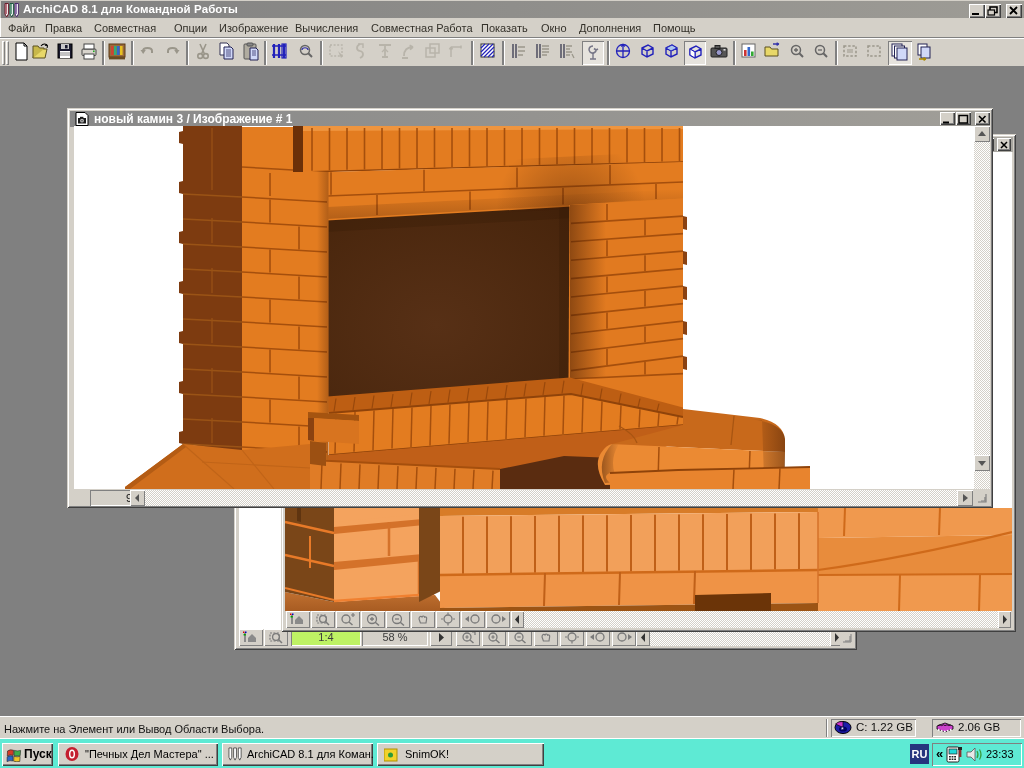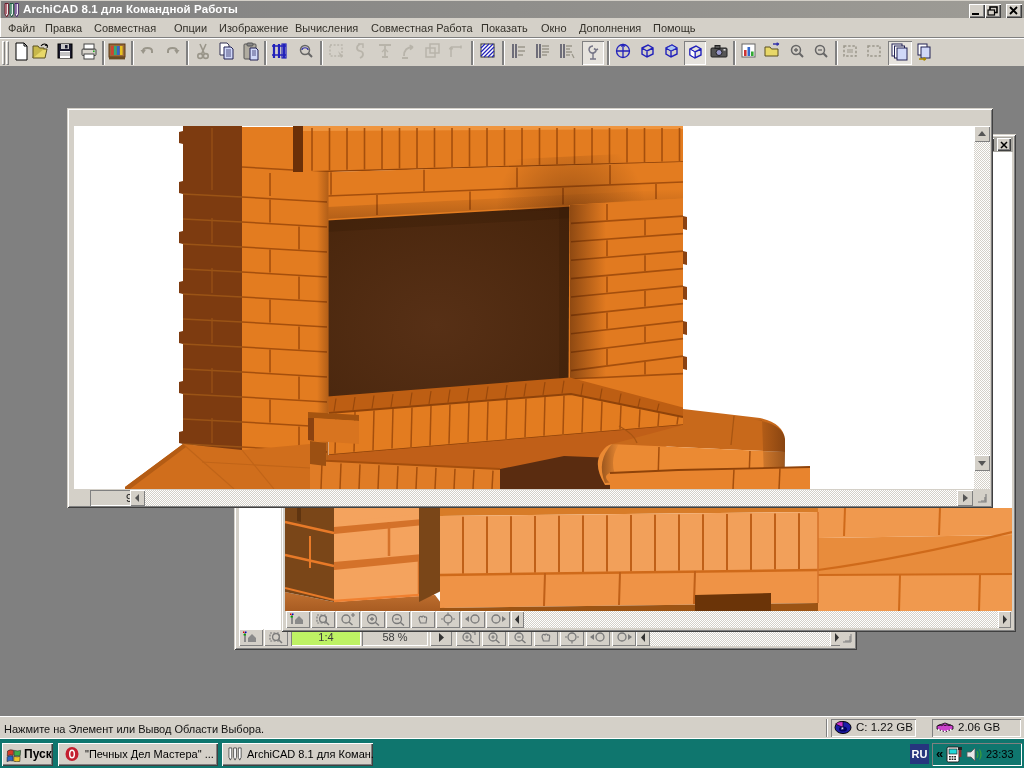--- a/index.html
+++ b/index.html
@@ -424,20 +424,39 @@
         </svg></div>
     <div class="dither abs" style="left:239px;top:0px;width:474px;height:17px;"></div>
     <div class="btnflat abs" style="left:713px;top:0px;width:13px;height:17px;"><svg width="13" height="17">
           <path d="M5 4 L9 8.5 L5 13 Z" fill="#333"></path>
         </svg></div>
   </div>
 </div>
 
 <div class="abs win" style="left:67px;top:108px;width:926px;height:400px;">
 
+  <div class="abs" style="left:3px;top:3px;width:920px;height:16px;background:linear-gradient(90deg,#888888,#a09e98);">
+    <svg class="abs" style="left:5px;top:1px;" width="14" height="14" viewBox="0 0 14 14">
+        <path d="M1 0.5 L10 0.5 L13 3.5 L13 13.5 L1 13.5 Z" fill="#fff" stroke="#000"></path>
+        <rect x="3" y="6" width="8" height="5.5" fill="#1a1a1a"></rect>
+        <rect x="5" y="4.8" width="3.4" height="1.6" fill="#1a1a1a"></rect>
+        <circle cx="7" cy="8.7" r="1.9" fill="#bbb"></circle>
+        <circle cx="7" cy="8.7" r="0.8" fill="#444"></circle>
+      </svg>
+    <div class="ttl abs" style="left:24px;top:1px;font-size:12px;">новый камин 3 / Изображение # 1</div>
+    <div class="btn abs" style="left:870px;top:1px;width:15px;height:13px;"><svg width="15" height="13">
+          <rect x="3" y="8.5" width="6" height="2" fill="#000"></rect>
+        </svg></div>
+    <div class="btn abs" style="left:886px;top:1px;width:15px;height:13px;"><svg width="15" height="13">
+          <rect x="3" y="2.5" width="8.5" height="7.5" fill="none" stroke="#000" stroke-width="1.5"></rect>
+        </svg></div>
+    <div class="btn abs" style="left:905px;top:1px;width:15px;height:13px;"><svg width="15" height="13">
+          <path d="M4 3 L10.5 9.5 M10.5 3 L4 9.5" stroke="#000" stroke-width="1.6"></path>
+        </svg></div>
+  </div>
 
   <div class="abs" style="left:7px;top:18px;width:900px;height:363px;background:#ffffff;overflow:hidden;">
     <svg width="900" height="363" viewBox="0 0 900 363">
 <defs>
 <linearGradient id="gjamb" x1="0" y1="0" x2="1" y2="0">
             <stop offset="0" stop-color="#3c1804" stop-opacity="0.5"></stop>
             <stop offset="1" stop-color="#3c1804" stop-opacity="0"></stop>
           </linearGradient>
 <linearGradient id="gcol" x1="0" y1="0" x2="1" y2="0">
             <stop offset="0" stop-color="#3c1804" stop-opacity="0"></stop>
@@ -706,21 +725,21 @@
   <div class="abs sunken" style="left:932px;top:2px;width:89px;height:18px;">
     <svg class="abs" style="left:3px;top:1px;" width="20" height="15" viewBox="0 0 20 15">
         <path d="M2 6 L10 3 L18 6 L18 9 L10 12 L2 9 Z" fill="#cc44cc" stroke="#000" stroke-width="0.8"></path>
         <path d="M3 5.5 l2 -0.7 l1.5 0.8 l2 -0.8 l1.5 0.8 l2 -0.8 l1.8 0.8 l2 -0.7" stroke="#000" fill="none" stroke-width="0.8"></path>
         <path d="M3 9.5 l1.5 1 M6 10.3 l1.5 1 M9 11 l1.5 1 M12 10.3 l1.5 1 M15 9.5 l1.5 1" stroke="#fff" stroke-width="1.6"></path>
       </svg>
     <div class="abs" style="left:26px;top:2px;font-size:11.5px;color:#111;">2.06 GB</div>
   </div>
 </div>
 
-<div class="abs" style="left:0;top:738px;width:1024px;height:30px;background:#0f766e;border-top:1px solid #ffffff;">
+<div class="abs" style="left:0;top:738px;width:1024px;height:30px;background:#5eead4;border-top:1px solid #ffffff;">
   <div class="btn abs" style="left:2px;top:4px;width:51px;height:23px;">
     <svg class="abs" style="left:4px;top:4px;" width="16" height="15" viewBox="0 0 16 15">
         <path d="M1.5 4 Q4 2 7.5 3.2 L7.2 8.4 Q4 7.2 1.3 9 Z" fill="#d53c28" stroke="#222" stroke-width="0.6"></path>
         <path d="M8.3 3.4 Q11.5 4.4 14.6 3.4 L14.2 8.6 Q11.3 9.4 8 8.6 Z" fill="#3fae49" stroke="#222" stroke-width="0.6"></path>
         <path d="M1.2 9.8 Q4 8 7.1 9.2 L6.8 14 Q4 13 1 14.6 Z" fill="#2a66c8" stroke="#222" stroke-width="0.6"></path>
         <path d="M7.9 9.4 Q11.2 10.2 14.1 9.4 L13.8 14.4 Q11 15.2 7.6 14.2 Z" fill="#efc328" stroke="#222" stroke-width="0.6"></path>
       </svg>
     <div class="abs" style="left:22px;top:4px;font-weight:bold;font-size:12px;color:#000;">Пуск</div>
   </div>
   <div class="btn abs" style="left:58px;top:4px;width:160px;height:23px;overflow:hidden;">
@@ -731,20 +750,27 @@
       </svg>
     <div class="abs" style="left:27px;top:5px;font-size:11px;color:#000;white-space:nowrap;">"Печных Дел Мастера" ...</div>
   </div>
   <div class="btn abs" style="left:222px;top:4px;width:151px;height:23px;overflow:hidden;">
     <svg class="abs" style="left:6px;top:4px;" width="15" height="15" viewBox="0 0 16 16">
       <path d="M1 1 L4 1 L4 11 L2.5 14 L1 11 Z" fill="#fff" stroke="#444" stroke-width="0.9"></path>
         <path d="M6 1 L9 1 L9 11 L7.5 14 L6 11 Z" fill="#fff" stroke="#444" stroke-width="0.9"></path>
         <path d="M11 1 L14 1 L14 11 L12.5 14 L11 11 Z" fill="#fff" stroke="#444" stroke-width="0.9"></path>
     </svg>
     <div class="abs" style="left:25px;top:5px;font-size:11px;color:#000;white-space:nowrap;">ArchiCAD 8.1 для Коман...</div>
+  </div>
+  <div class="btn abs" style="left:377px;top:4px;width:167px;height:23px;overflow:hidden;">
+    <svg class="abs" style="left:7px;top:5px;" width="14" height="14">
+        <rect x="0" y="1" width="13" height="12" fill="#f2d229" stroke="#b09000"></rect>
+        <circle cx="6.5" cy="7" r="2.5" fill="#2a9a3a"></circle>
+      </svg>
+    <div class="abs" style="left:28px;top:5px;font-size:11px;color:#000;">SnimOK!</div>
   </div>
   <div class="abs" style="left:910px;top:5px;width:19px;height:20px;background:#26357e;color:#fff;font-size:11px;font-weight:bold;text-align:center;line-height:20px;">RU</div>
   <div class="abs" style="left:932px;top:4px;width:90px;height:23px;box-shadow:inset 1px 1px 0 #808080, inset -1px -1px 0 #ffffff;">
     <div class="abs" style="left:4px;top:3px;font-size:13px;font-weight:bold;color:#000;">«</div>
     <svg class="abs" style="left:14px;top:3px;" width="17" height="17" viewBox="0 0 17 17">
         <rect x="1" y="1" width="12" height="15" rx="1.5" fill="#fff" stroke="#222"></rect>
         <rect x="3" y="3" width="8" height="5" fill="#20d8d8" stroke="#222" stroke-width="0.7"></rect>
         <g fill="#222">
           <rect x="3" y="10" width="1.8" height="1.5"></rect>
           <rect x="5.6" y="10" width="1.8" height="1.5"></rect>

